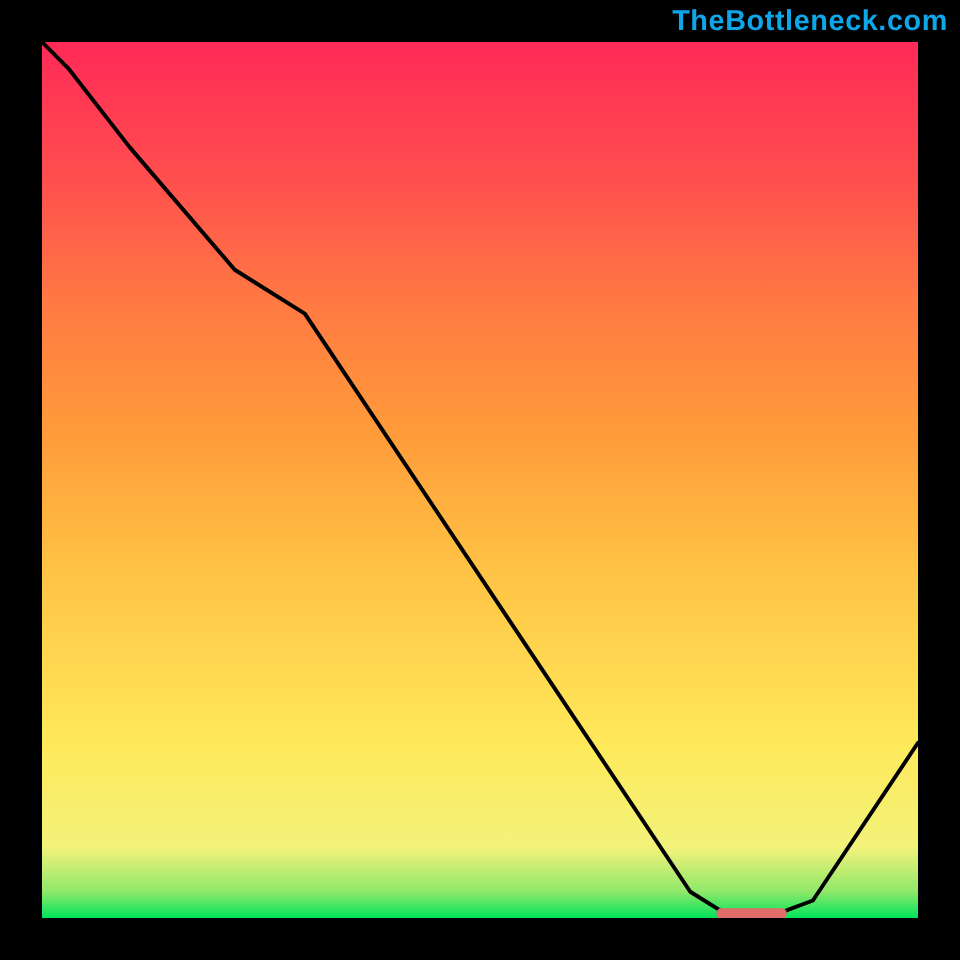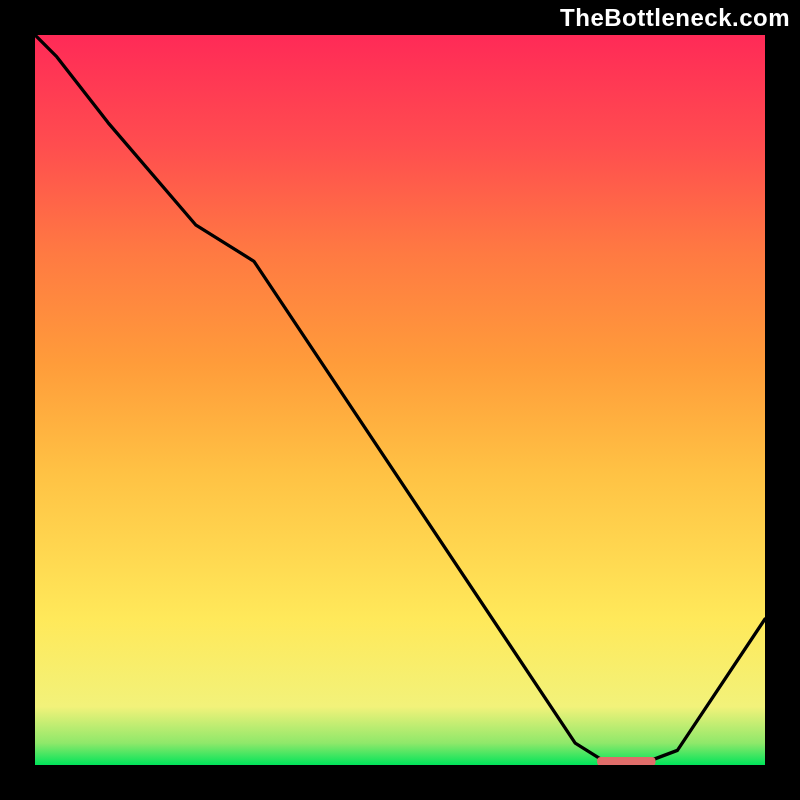--- a/index.html
+++ b/index.html
@@ -13,21 +13,21 @@
   .frame {
     position: relative;
     width: 800px;
     height: 800px;
     background: #000;
   }
   .watermark {
     position: absolute;
     top: 4px;
     right: 10px;
-    color: #ffffff;
+    color: #0ea5e9;
     font-family: Arial, Helvetica, sans-serif;
     font-size: 24px;
     font-weight: 600;
     letter-spacing: 0.5px;
     user-select: none;
   }
   .plot-area {
     position: absolute;
     left: 35px;
     top: 35px;

